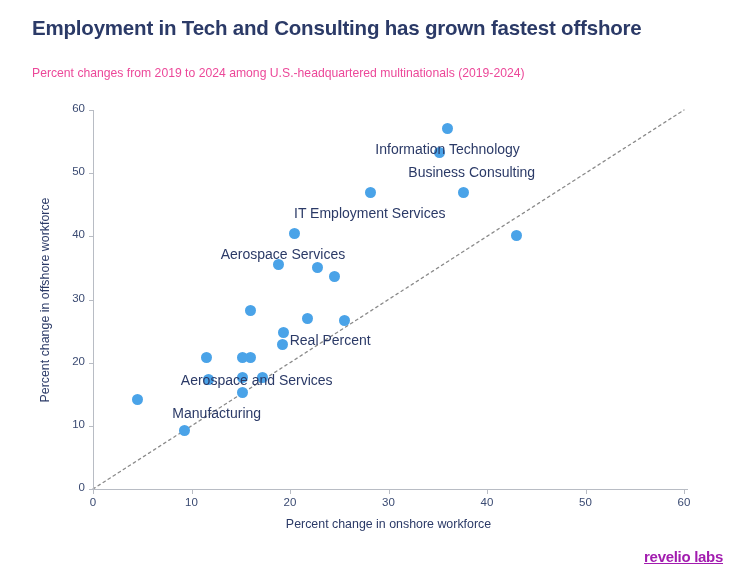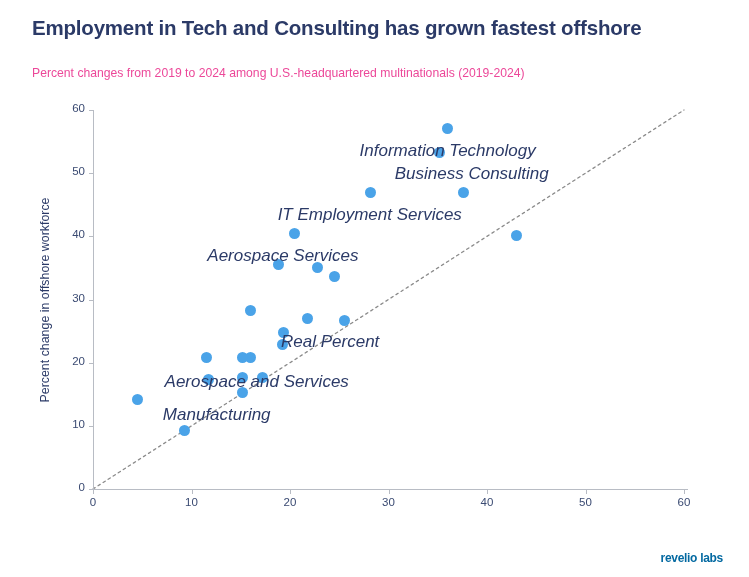--- a/index.html
+++ b/index.html
@@ -81,35 +81,35 @@
     position: absolute;
     width: 11px;
     height: 11px;
     margin-left: -5.5px;
     margin-top: -5.5px;
     border-radius: 50%;
     background: #4aa3e8;
   }
   .point-label {
     position: absolute;
-    font-size: 17px;
+    font-size: 14px;
     color: #2b3a67;
     white-space: nowrap;
     transform: translate(-50%, 0);
-    font-style: italic;
   }
   .watermark {
     position: absolute;
     right: 26px;
     bottom: 12px;
-    font-size: 12px;
-    color: #0369a1;
+    font-size: 15px;
+    color: #a21caf;
     letter-spacing: -0.3px;
     font-weight: bold;
     white-space: nowrap;
+    text-decoration: underline;
   }
   .diag {
     position: absolute;
     left: 0; top: 0;
     width: 749px; height: 577px;
     pointer-events: none;
   }
 </style>
 </head>
 <body>
@@ -184,17 +184,18 @@
     <div id="labels-layer">
         <div class="point-label" style="left: 447.6px; top: 140.95px;">Information Technology</div>
         <div class="point-label" style="left: 439.72px; top: 164.322px; margin-left: 32px;">Business Consulting</div>
         <div class="point-label" style="left: 369.77px; top: 204.748px;">IT Employment Services</div>
         <div class="point-label" style="left: 282.925px; top: 245.807px;">Aerospace Services</div>
         <div class="point-label" style="left: 330.175px; top: 332.345px;">Real Percent</div>
         <div class="point-label" style="left: 256.72px; top: 371.613px;">Aerospace and Services</div>
         <div class="point-label" style="left: 216.72px; top: 405.355px;">Manufacturing</div>
       </div>
 
+    <div class="axis-title x" id="xaxis-title" style="left: 388.5px; top: 517px; transform: translateX(-50%);">Percent change in onshore workforce</div>
     <div class="axis-title y" id="yaxis-title" style="left: 38px; top: 299.5px; transform: rotate(-90deg) translateX(-50%);">Percent change in offshore workforce</div>
   </div>
 
   <div class="watermark">revelio labs</div>
 </div>
 
 </body></html>

